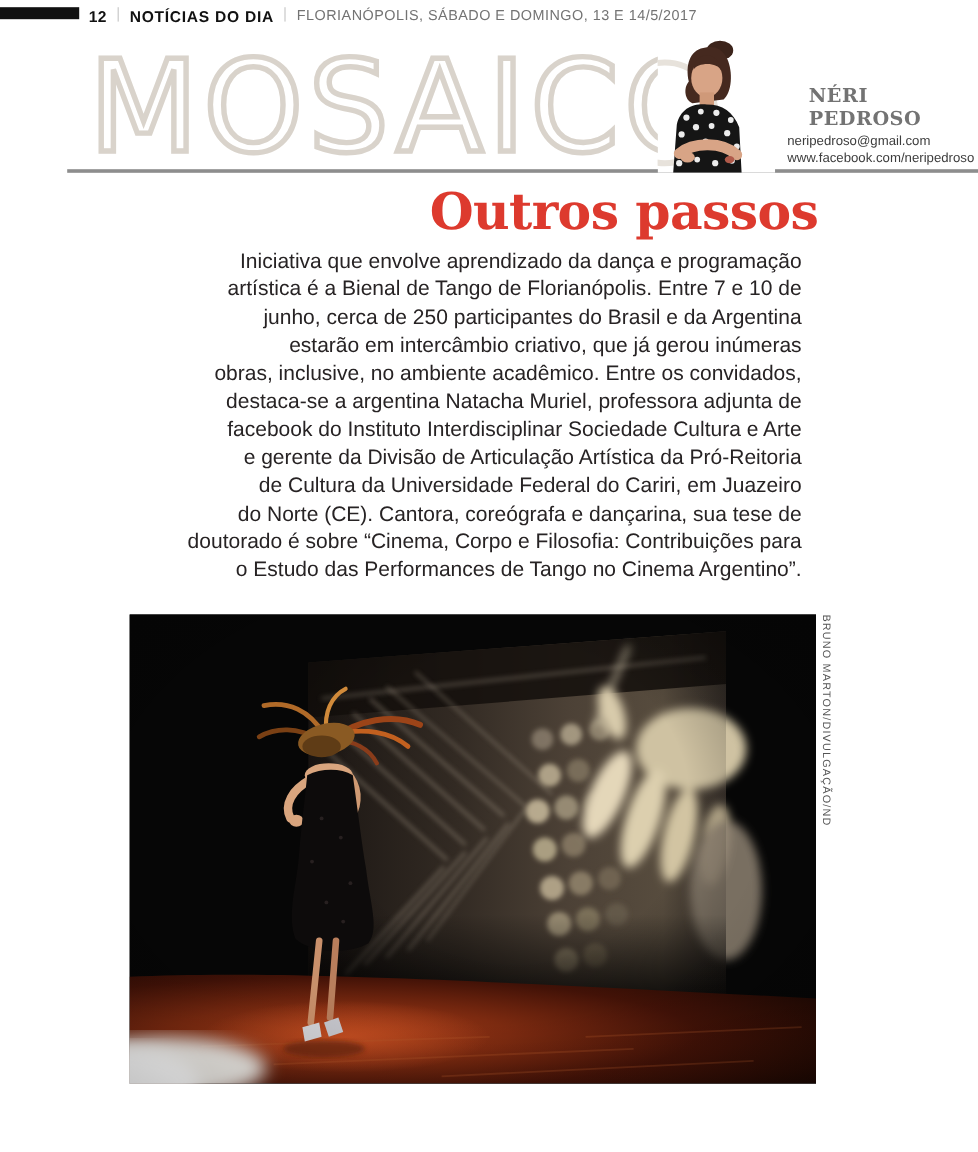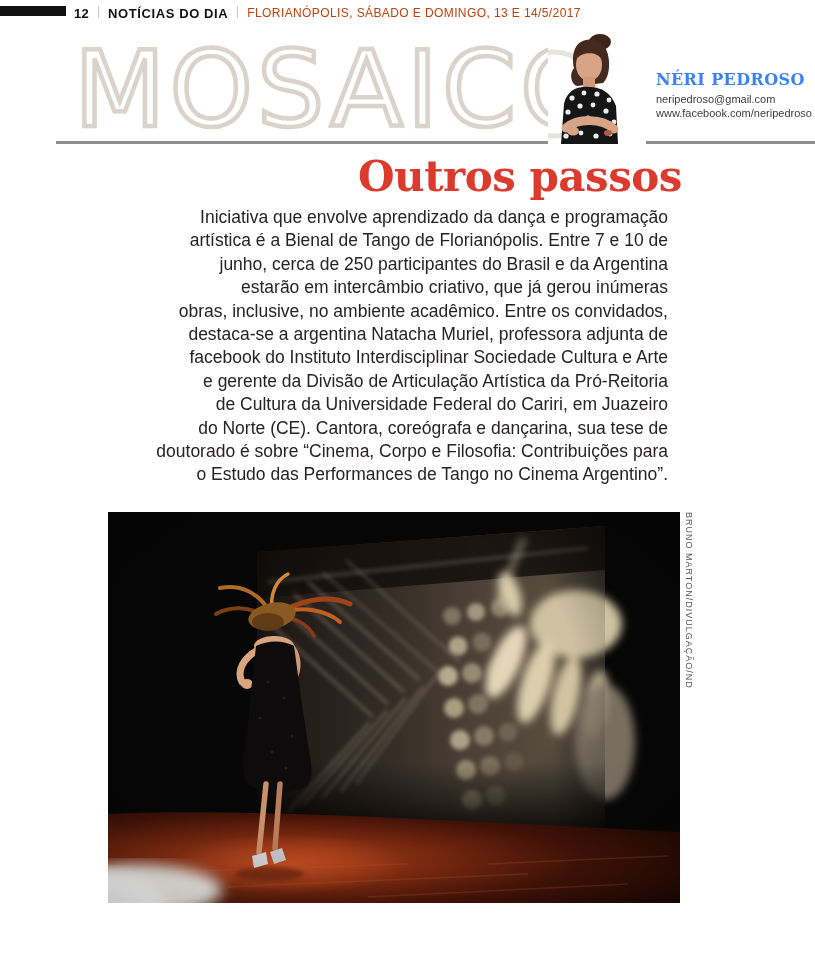--- a/index.html
+++ b/index.html
@@ -6,29 +6,29 @@
   .page{
     position:relative;width:815px;height:960px;background:#ffffff;
     font-family:"Liberation Sans",sans-serif;overflow:hidden;color:#1c1c1c;
   }
   
   .topbar{position:absolute;left:0;top:6px;width:100%;height:16px;display:flex;}
   .topbar .blackbar{width:66px;height:10px;background:#111;margin-right:8px;}
   .topbar .pgnum{font-weight:bold;font-size:13px;letter-spacing:.3px;color:#111;}
   .topbar .sep{width:1px;height:12px;background:#c9c9c9;margin:0 9px;}
   .topbar .masthead{font-weight:bold;font-size:13px;letter-spacing:.6px;color:#111;}
-  .topbar .dateline{font-size:12px;letter-spacing:.4px;color:#c2410c;}
+  .topbar .dateline{font-size:12px;letter-spacing:.4px;color:#737373;}
   
   .section-title-svg{position:absolute;left:74px;top:28px;}
   
   .rule{position:absolute;left:56px;right:0;top:141px;height:3px;background:#8d8d8d;}
   
   .columnist-photo{position:absolute;left:548px;top:32px;width:98px;height:112px;z-index:5;}
   .columnist-block{position:absolute;left:656px;top:70px;width:156px;z-index:5;}
-  .columnist-name{font-family:"DejaVu Serif",serif;font-weight:bold;font-size:16px;letter-spacing:.4px;color:#3b82f6;margin-bottom:3px;}
+  .columnist-name{font-family:"DejaVu Serif",serif;font-weight:bold;font-size:16px;letter-spacing:.4px;color:#737373;margin-bottom:3px;margin-left:18px;}
   .columnist-contact{font-size:11px;color:#3d3d3d;line-height:14px;}
   
   .headline{
     position:absolute;left:95px;top:154px;width:587px;text-align:right;
     font-family:"DejaVu Serif",serif;font-weight:600;font-size:42px;line-height:46px;
     letter-spacing:-0.5px;
   }
   .body-text{
     position:absolute;left:81px;top:206px;width:587px;text-align:right;
     font-size:17.5px;line-height:23.4px;color:#272324;font-family:"Liberation Sans",sans-serif;

